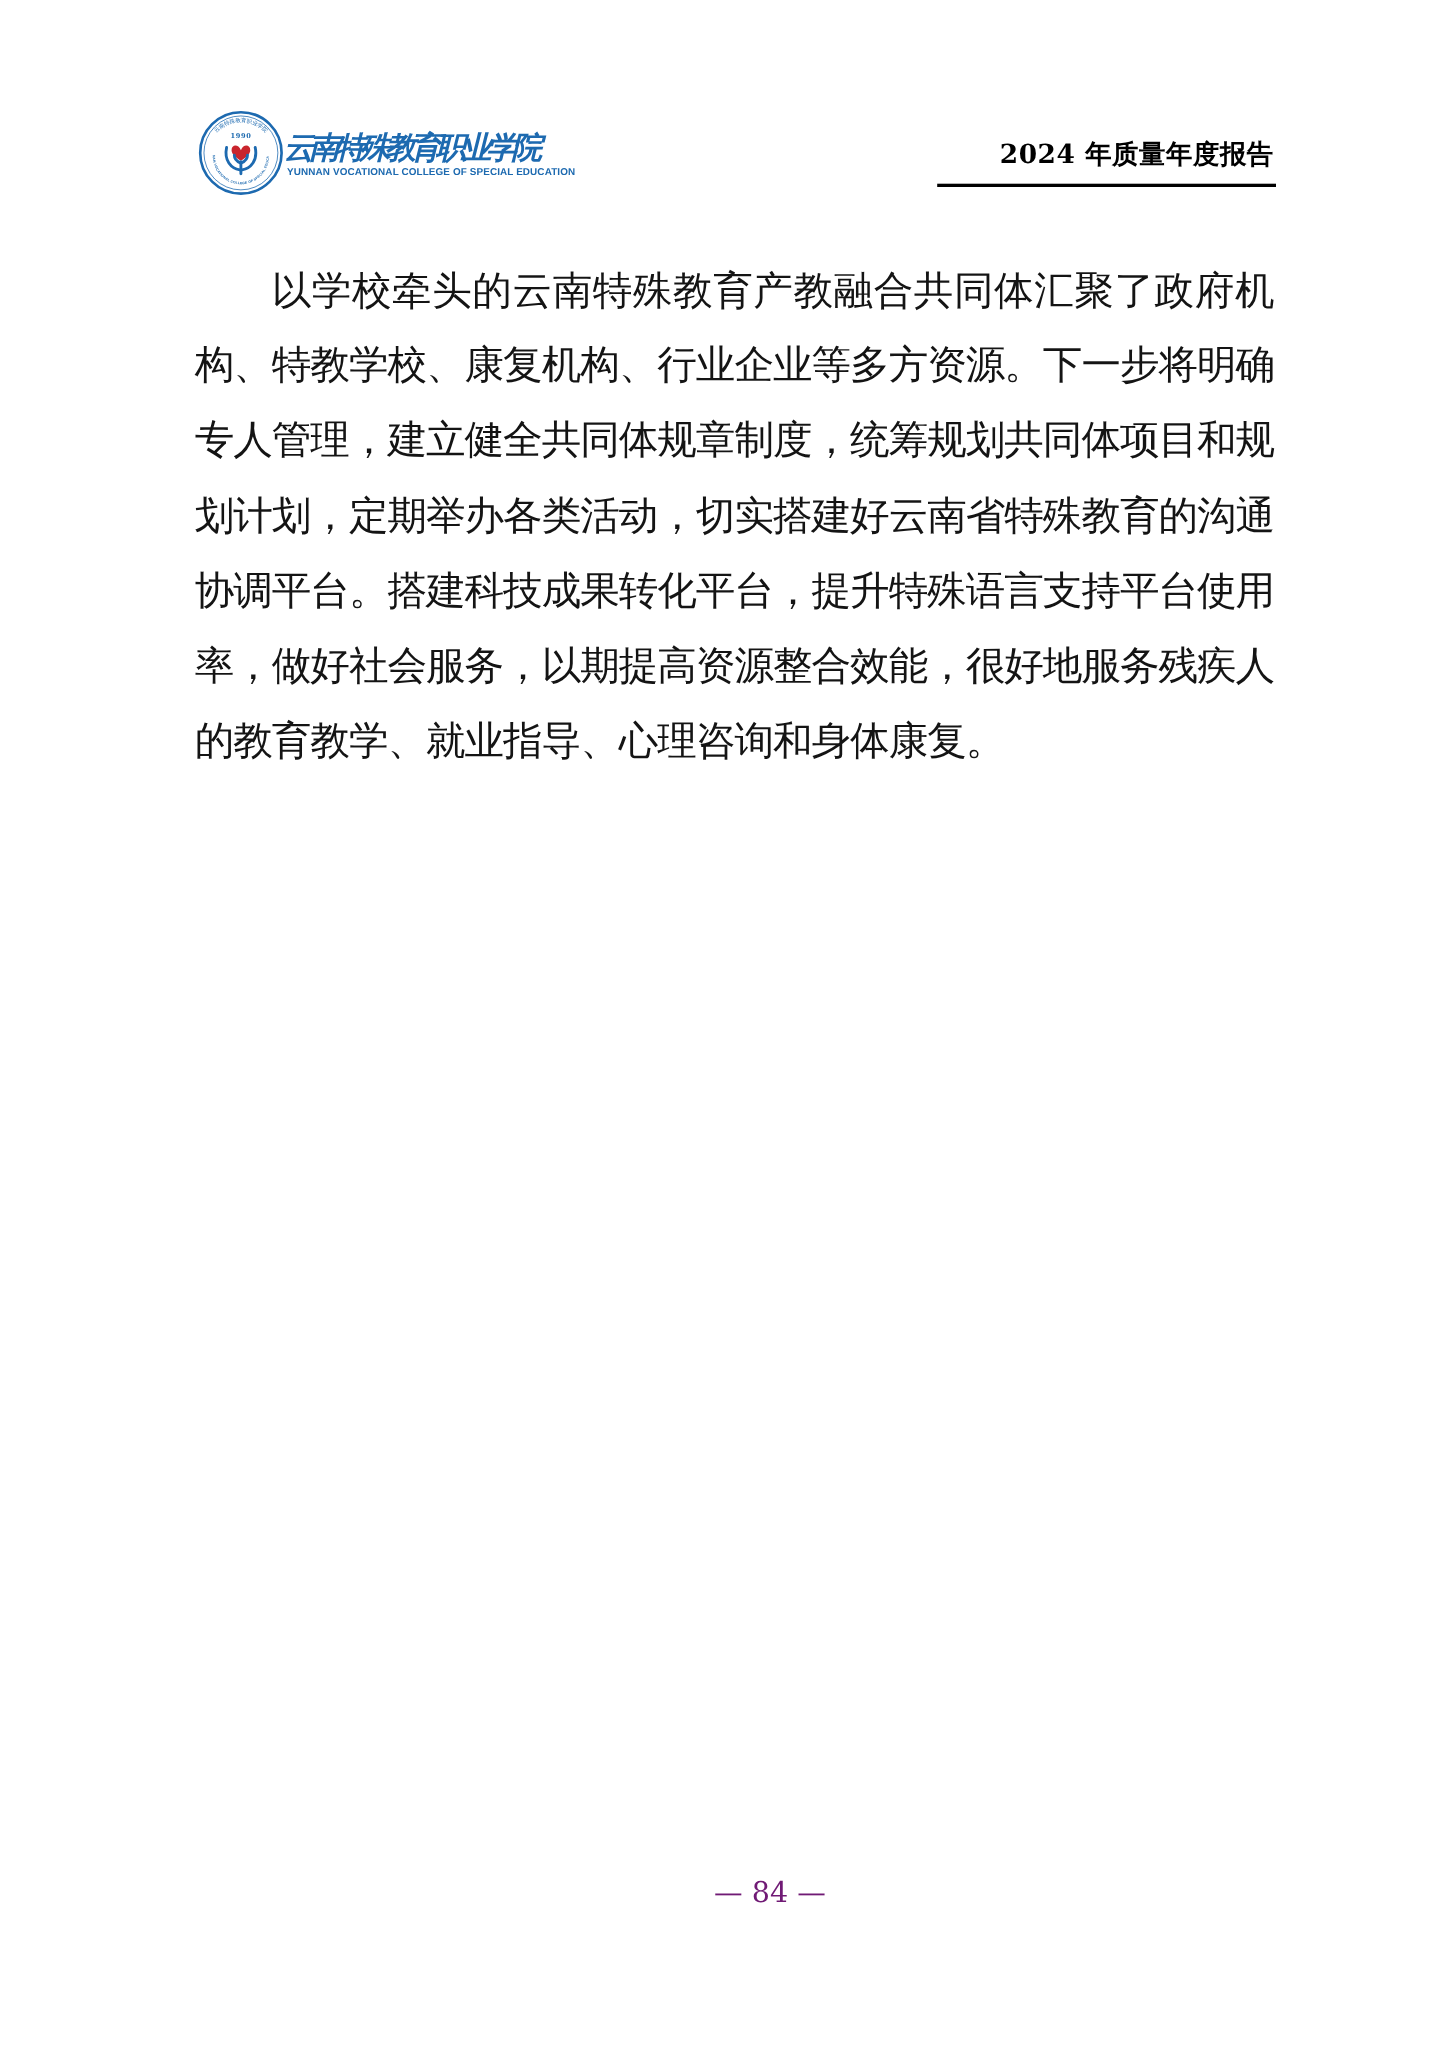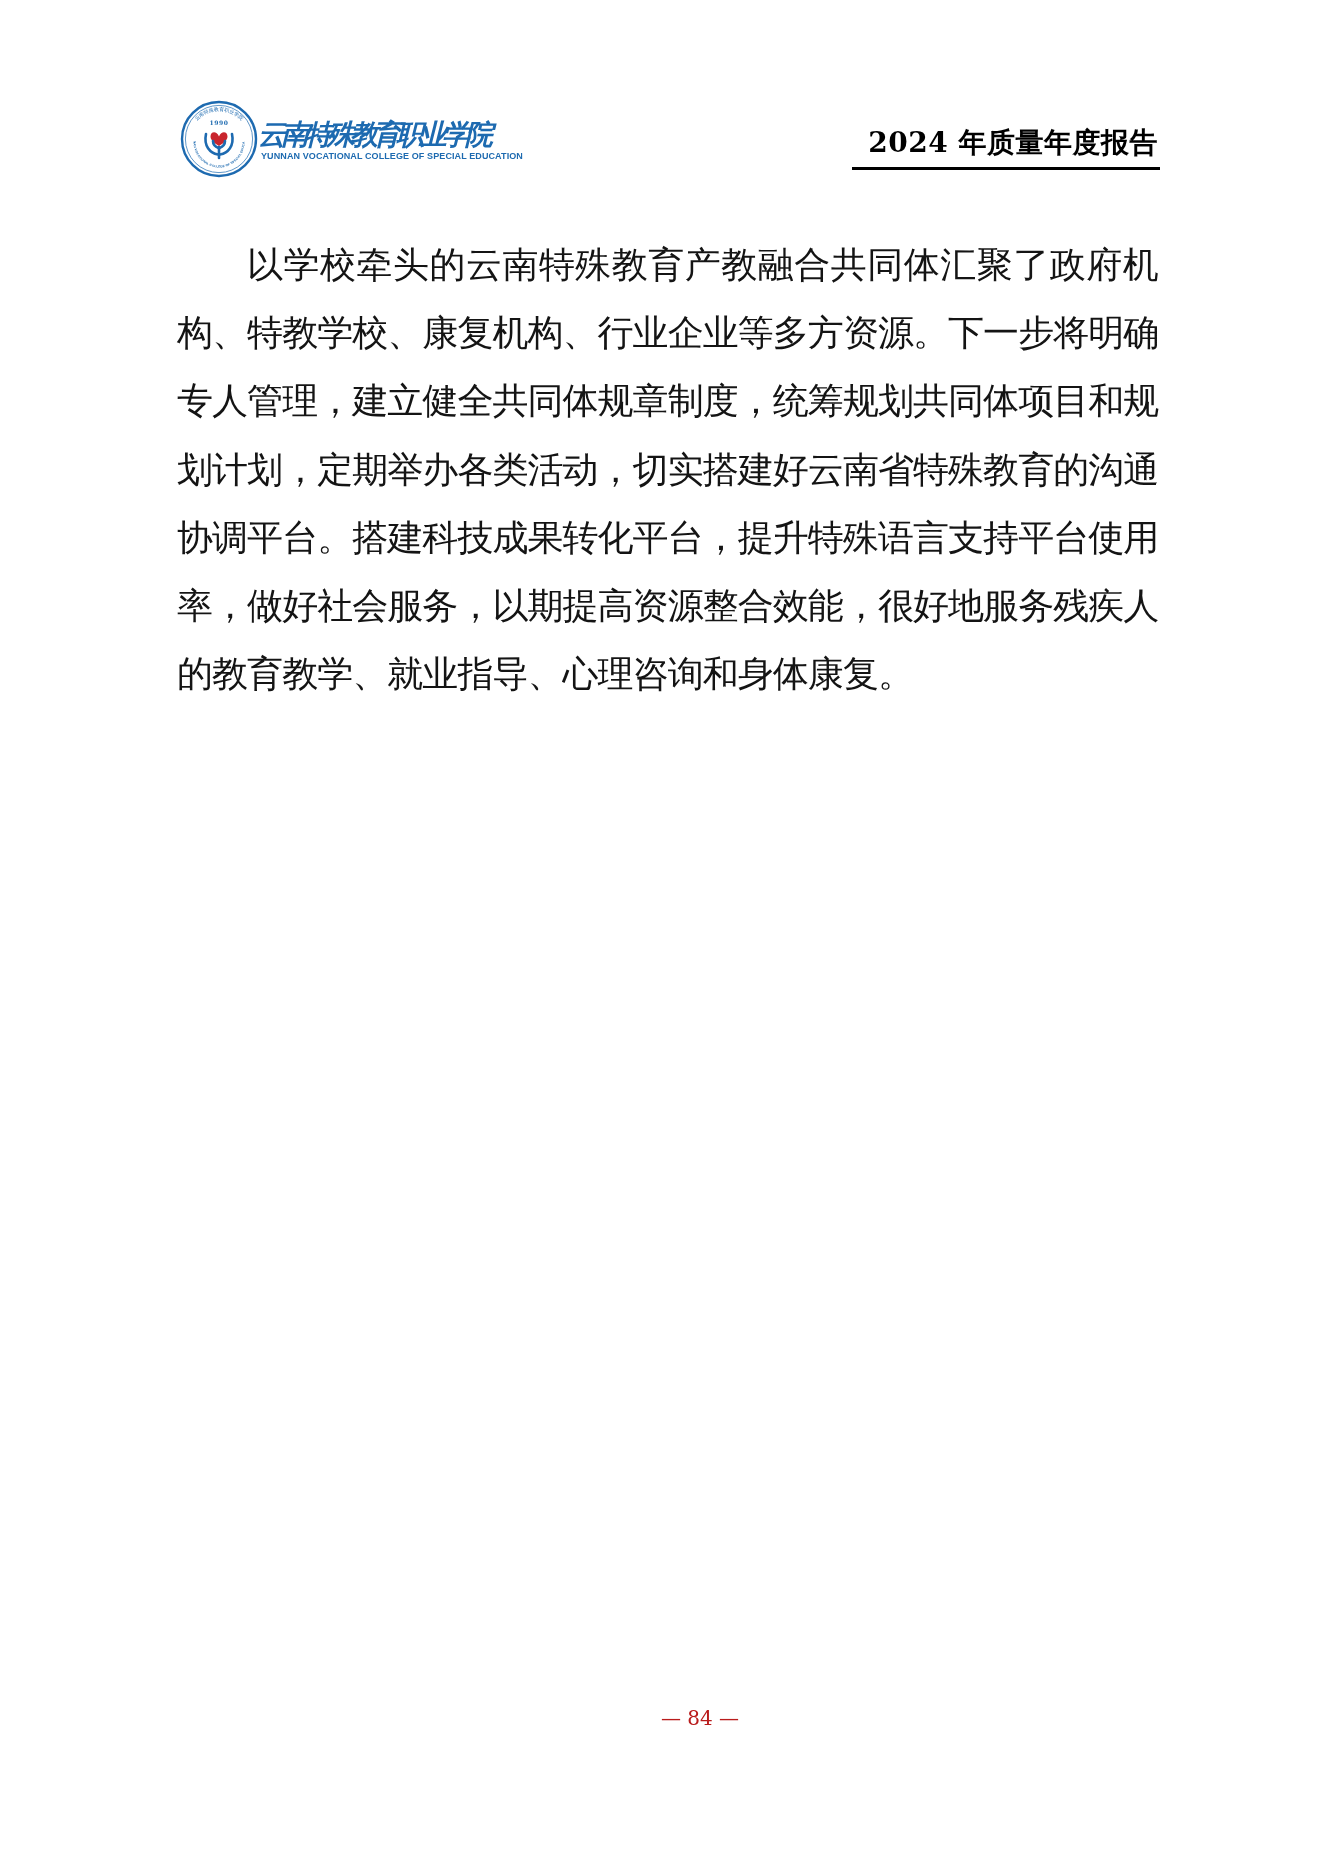--- a/index.html
+++ b/index.html
@@ -24,21 +24,21 @@
   }
   #college-name-en {
     position: absolute; left: 83px; top: 55px; width: 210px;
     font-family: "Liberation Sans", "DejaVu Sans", sans-serif;
     font-size: 9px; font-weight: bold; letter-spacing: 0.1px;
     white-space: nowrap; color: #1d6ab0;
   }
 
   #report-title {
     position: absolute; right: 165px; top: 124px;
-    font-size: 28px; font-weight: bold; letter-spacing: 0.5px;
+    font-size: 24px; font-weight: bold; letter-spacing: 0.5px;
     white-space: nowrap; color: #000000;
   }
   #header-rule {
     position: absolute; left: 852px; top: 167px;
     width: 308px; height: 3px; background: #000000;
   }
 
   
   #paragraph {
     position: absolute; left: 177px; top: 231px; width: 981px;
@@ -53,21 +53,21 @@
   .char {
     flex: 0 0 35.05px; width: 35.05px;
     font-size: 36px; line-height: 36px; text-align: center;
     color: #141414; white-space: pre;
   }
 
   
   #page-number {
     position: absolute; left: 700px; top: 1706px;
     transform: translateX(-50%);
-    font-size: 20px; color: #b91c1c; white-space: nowrap;
+    font-size: 26px; color: #701a75; white-space: nowrap;
   }
 </style>
 </head>
 <body>
 
 <div id="page">
 
   <div id="logo-block">
     <svg id="seal" viewBox="0 0 78 78" xmlns="http://www.w3.org/2000/svg">
       <defs>

